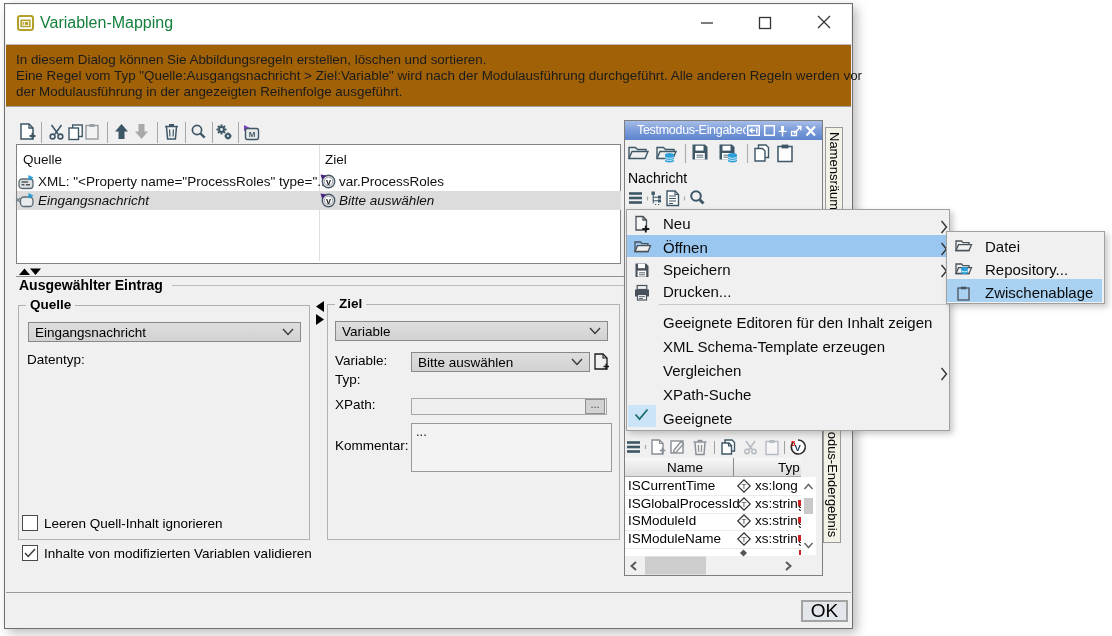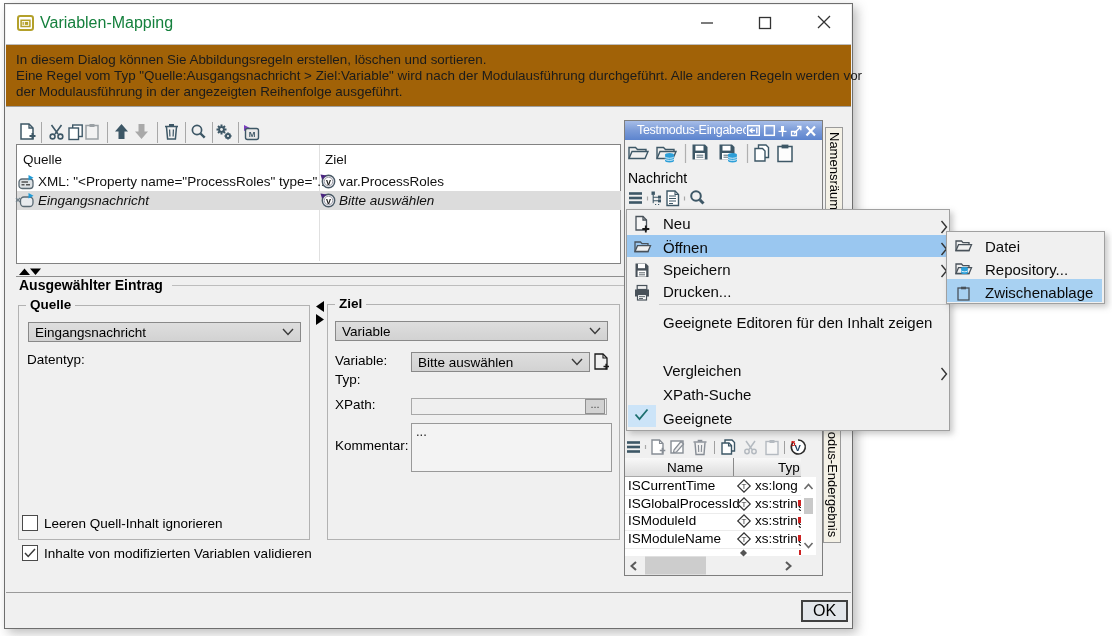--- a/index.html
+++ b/index.html
@@ -234,21 +234,21 @@
 
   
   <div class="abs cb" style="left:22px;top:545px"></div>
   <svg class="abs" style="left:24px;top:548px" width="12" height="10" viewBox="0 0 12 10">
       <path d="M1 5 L4.2 8.5 L11 1" fill="none" stroke="#3a3a3a" stroke-width="1.5"></path>
     </svg>
   <div class="abs lbl" style="left:44px;top:546px">Inhalte von modifizierten Variablen validieren</div>
 
   
   <div class="abs" style="left:6px;top:592px;width:845px;height:1px;background:#9a9a9a"></div>
-  <div class="abs" style="left:801px;top:600px;width:43px;height:18px;background:#e3e6ea;border:2px solid #404040;font-size:16px;color:#000;text-align:center;line-height:18px">OK</div>
+  <div class="abs" style="left:801px;top:600px;width:43px;height:18px;background:#e3e6ea;border:2px solid #a3a3a3;font-size:19px;color:#000;text-align:center;line-height:18px">OK</div>
 
   
   <div class="abs vtab" style="left:825px;top:127px;width:15px;height:80px;padding:4px 0 0 1px;border-bottom:none">Namensräume</div>
   <div class="abs vtab" style="left:823px;top:392px;width:15px;height:145px;padding:4px 0 0 1px">Testmodus-Endergebnis</div>
 
   <div class="abs" id="panel"></div>
   <div class="abs" id="ptitle" style="left:625px;top:121px"></div>
   <div class="abs" style="left:637px;top:123px;font-size:12.5px;color:#fff;width:109px;letter-spacing:-0.3px;overflow:hidden;white-space:nowrap">Testmodus-Eingabec</div>
   <svg class="abs" style="left:747px;top:125px" width="70" height="12" viewBox="0 0 70 12">
     <g stroke="#fff" fill="none" stroke-width="1.4">
@@ -441,20 +441,21 @@
 
   
   <div class="abs menu" id="cmenu" style="left:626px;top:209px;width:322px;height:220px">
     <div class="mi" style="top:5px;left:36px">Neu</div>
     <div class="mi" style="top:25px;left:0;width:322px;height:22px;background:#9ac7f0"></div>
     <div class="mi" style="top:29px;left:36px">Öffnen</div>
     <div class="mi" style="top:51px;left:36px">Speichern</div>
     <div class="mi" style="top:73px;left:36px">Drucken...</div>
     <div style="position:absolute;left:32px;top:94px;width:290px;height:1px;background:#c8c8c8"></div>
     <div class="mi" style="top:104px;left:36px">Geeignete Editoren für den Inhalt zeigen</div>
+    <div class="mi" style="top:128px;left:36px">XML Schema-Template erzeugen</div>
     <div class="mi" style="top:152px;left:36px">Vergleichen</div>
     <div class="mi" style="top:176px;left:36px">XPath-Suche</div>
     <div class="mi" style="top:195px;left:1px;width:28px;height:22px;background:#cce4f8"></div>
     <div class="mi" style="top:200px;left:36px">Geeignete</div>
     <svg style="left:7px;top:198px" width="15" height="13" viewBox="0 0 15 13">
         <path d="M1.5 6.5 L5.5 11 L13.5 1.5" fill="none" stroke="#1d7070" stroke-width="1.8"></path>
       </svg>
 
     <svg style="left:313px;top:10px" width="8" height="196" viewBox="0 0 8 196">
       <g fill="none" stroke="#333" stroke-width="1.4">

